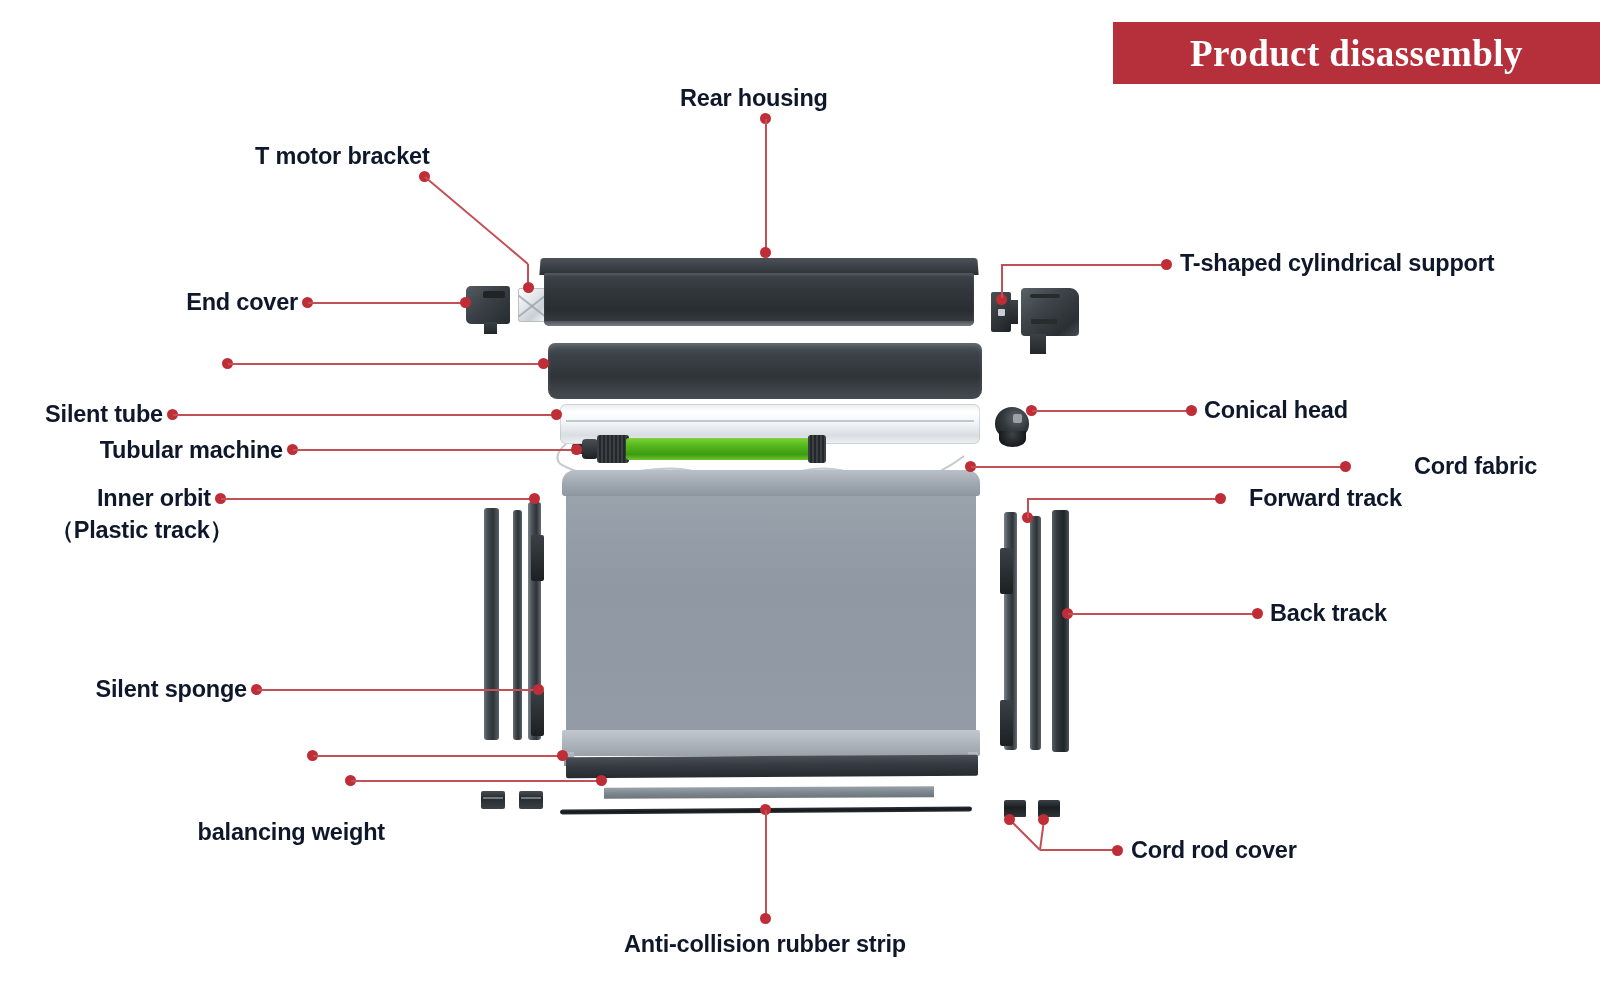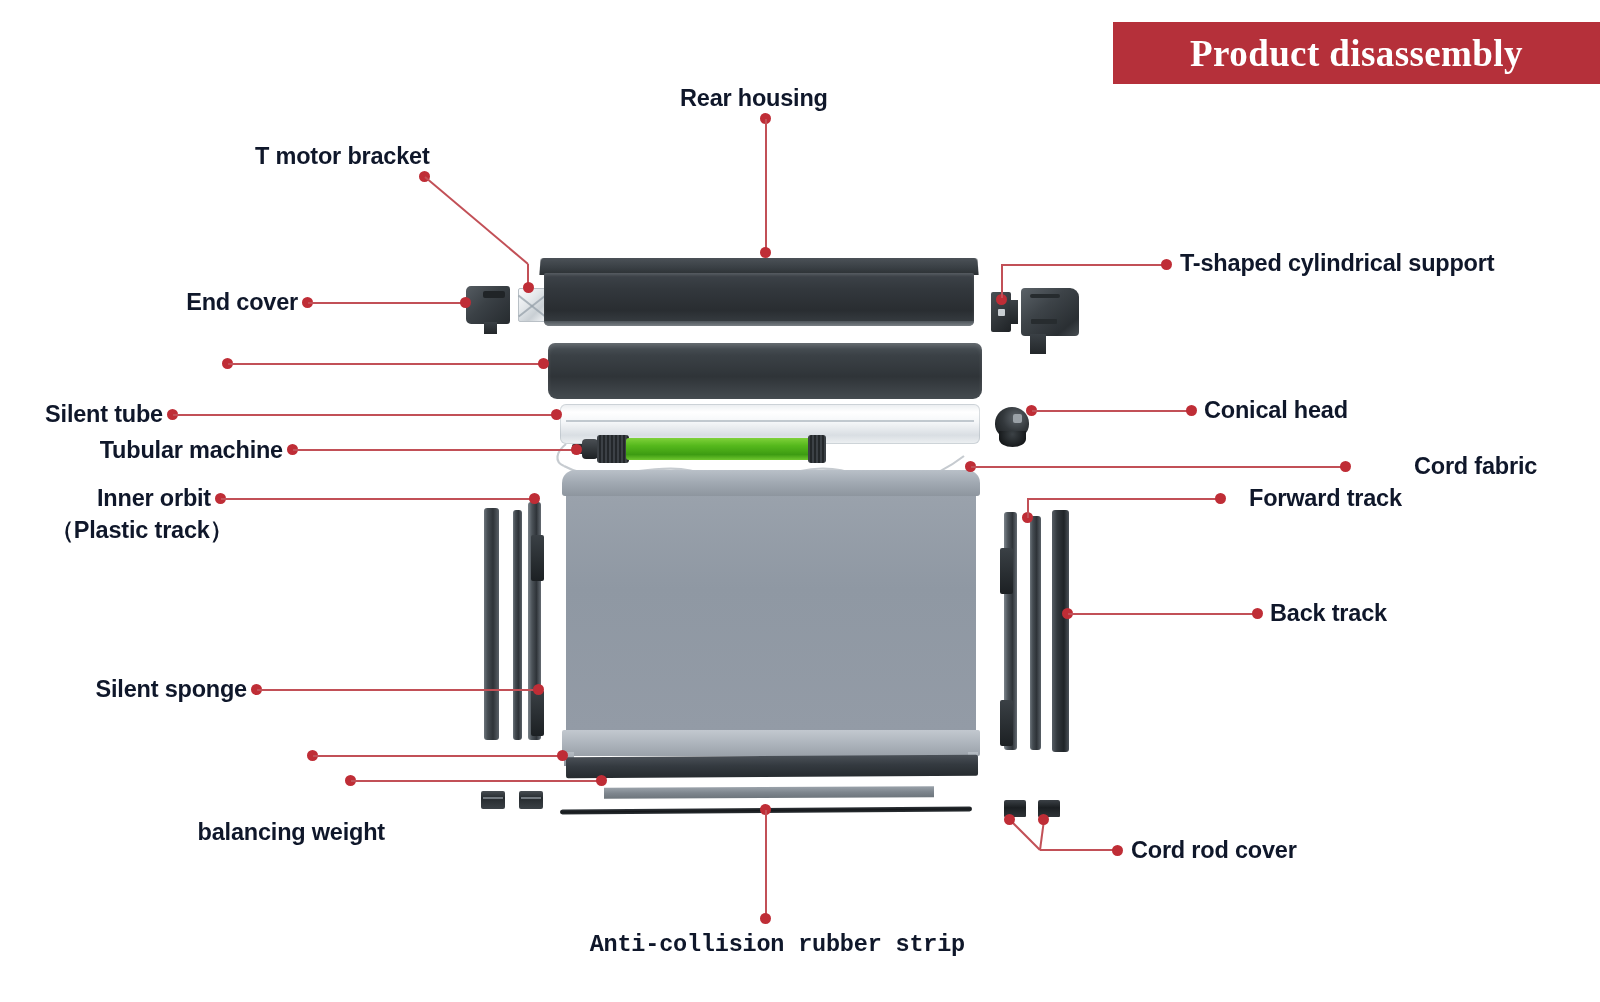--- a/index.html
+++ b/index.html
@@ -38,21 +38,21 @@
   .label{
     position:absolute;
     font-size:23.5px;
     font-weight:bold;
     color:#0f172a;
     white-space:nowrap;
     letter-spacing:-.2px;
     line-height:1.26;
   }
   .label.r{ text-align:right; }
-  .label.c{ text-align:right;font-family:Liberation Mono, monospace; }
+  .label.c{ text-align:center; }
 
   
   .lead{
     position:absolute;
     background:#c25057;
   }
   .lead.h{ height:2px; }
   .lead.v{ width:2px; }
   .dot{
     position:absolute;

